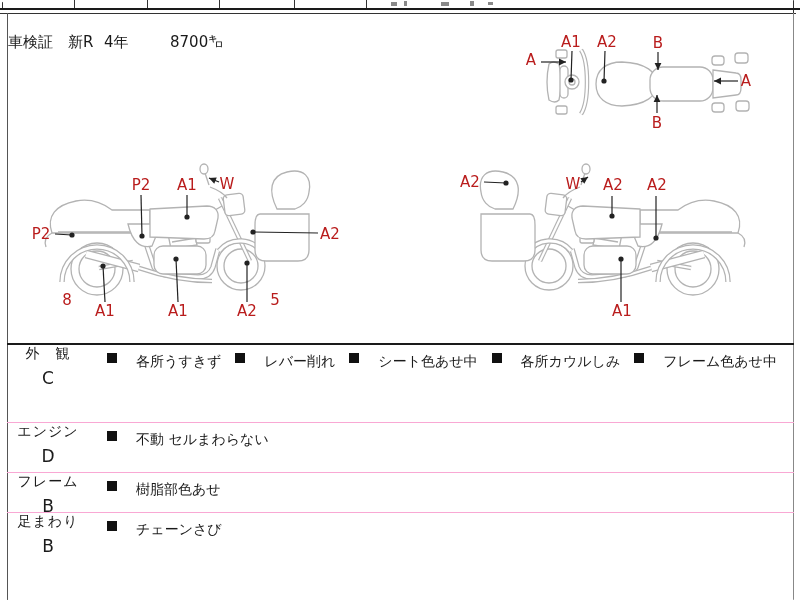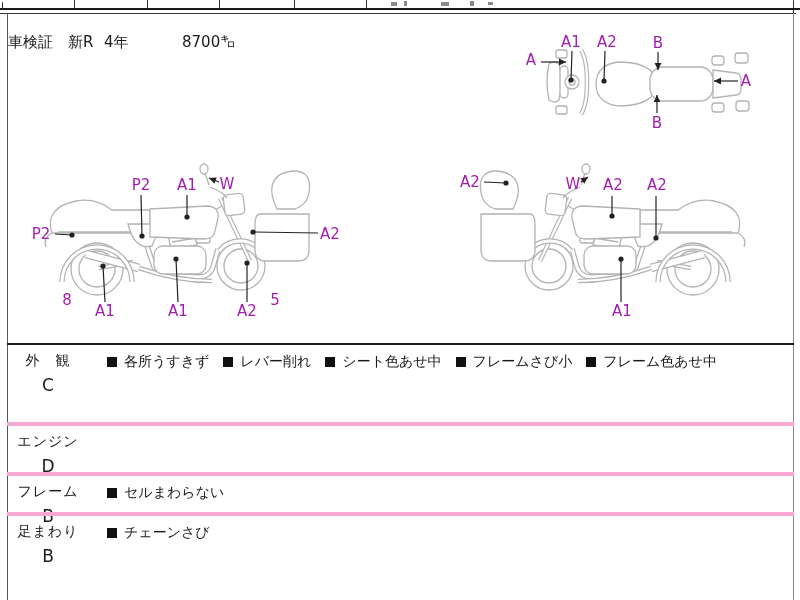--- a/index.html
+++ b/index.html
@@ -14,31 +14,31 @@
   
   .box-top{position:absolute;top:13px;left:0;width:796px;height:1px;background:#333;}
   .box-left{position:absolute;top:13px;left:7px;width:1px;height:587px;background:#555;}
   .box-right{position:absolute;top:13px;left:793px;width:1px;height:587px;background:#888;}
   
   .vinfo span{position:absolute;top:33px;font-size:15px;white-space:nowrap;}
   
   #diagram{position:absolute;left:0;top:0;}
   .dlabel{
     position:absolute;transform:translate(-50%,-50%);
-    font-size:15px;color:#a21caf;white-space:nowrap;line-height:1;
+    font-size:15px;color:#b91c1c;white-space:nowrap;line-height:1;
   }
   
   .cond-row{position:absolute;left:7px;width:787px;box-sizing:border-box;display:flex;}
   .cond-row.first{border-top:2px solid #1a1a1a;}
-  .cond-row.rest{border-top:4px solid #f9a8d4;}
-  .cond-label-col{width:82px;flex:0 0 82px;text-align:center;padding-top:7px;}
+  .cond-row.rest{border-top:1px solid #f9a8d4;}
+  .cond-label-col{width:82px;flex:0 0 82px;text-align:center;}
   .cond-label{font-size:14px;letter-spacing:1px;white-space:pre;}
   .cond-grade{font-size:17px;margin-top:5px;}
   .cond-items{display:flex;flex-wrap:nowrap;gap:14px;padding-top:8px;margin-left:18px;font-size:14px;align-items:flex-start;}
-  .cond-item{display:inline-flex;align-items:center;white-space:nowrap;}
+  .cond-item{display:inline-flex;align-items:flex-start;white-space:nowrap;gap:12px;}
   .sq{display:inline-block;width:10px;height:10px;background:#111;margin-right:7px;flex:0 0 10px;}
   
   .g{stroke:#b3b3b3;fill:none;stroke-width:1.3;}
   .gw{stroke:#b3b3b3;fill:#ffffff;stroke-width:1.3;}
   .tube5{stroke:#b3b3b3;fill:none;stroke-width:5.5;}
   .tube5i{stroke:#ffffff;fill:none;stroke-width:3;}
   .tube8{stroke:#b3b3b3;fill:none;stroke-width:9;}
   .tube8i{stroke:#ffffff;fill:none;stroke-width:6.4;}
   .tube4{stroke:#b3b3b3;fill:none;stroke-width:4.5;}
   .tube4i{stroke:#ffffff;fill:none;stroke-width:2.2;}
@@ -65,21 +65,21 @@
   </div>
 
   <div class="box-top"></div>
   <div class="box-left"></div>
   <div class="box-right"></div>
 
   <div class="vinfo">
     <span style="left:8px">車検証</span>
     <span style="left:68px">新R</span>
     <span style="left:104px">4年</span>
-    <span style="left:182px">8700㌔</span>
+    <span style="left:170px">8700㌔</span>
   </div>
 
   <svg id="diagram" width="800" height="345" viewBox="0 0 800 345">
     <defs>
       <g id="bike-side">
 
         <circle class="g" cx="97" cy="269" r="26"></circle>
           <circle class="g" cx="97" cy="269" r="18"></circle>
         <circle class="g" cx="241" cy="266" r="24"></circle>
           <circle class="g" cx="241" cy="266" r="17"></circle>
@@ -205,43 +205,49 @@
           <span class="cond-item">
             <span class="sq"></span>
             <span>レバー削れ</span>
           </span>
           <span class="cond-item">
             <span class="sq"></span>
             <span>シート色あせ中</span>
           </span>
           <span class="cond-item">
             <span class="sq"></span>
-            <span>フレームさび小</span>
+            <span>各所カウルしみ</span>
           </span>
           <span class="cond-item">
             <span class="sq"></span>
             <span>フレーム色あせ中</span>
           </span>
         </div>
     </div>
     <div class="cond-row rest" style="top:422px;height:50px">
       <div class="cond-label-col">
         <div class="cond-label">エンジン</div>
         <div class="cond-grade">D</div>
       </div>
+      <div class="cond-items">
+          <span class="cond-item">
+            <span class="sq"></span>
+            <span>不動 セルまわらない</span>
+          </span>
+        </div>
     </div>
     <div class="cond-row rest" style="top:472px;height:50px">
       <div class="cond-label-col">
         <div class="cond-label">フレーム</div>
         <div class="cond-grade">B</div>
       </div>
       <div class="cond-items">
           <span class="cond-item">
             <span class="sq"></span>
-            <span>セルまわらない</span>
+            <span>樹脂部色あせ</span>
           </span>
         </div>
     </div>
     <div class="cond-row rest" style="top:512px;height:100px">
       <div class="cond-label-col">
         <div class="cond-label">足まわり</div>
         <div class="cond-grade">B</div>
       </div>
       <div class="cond-items">
           <span class="cond-item">

